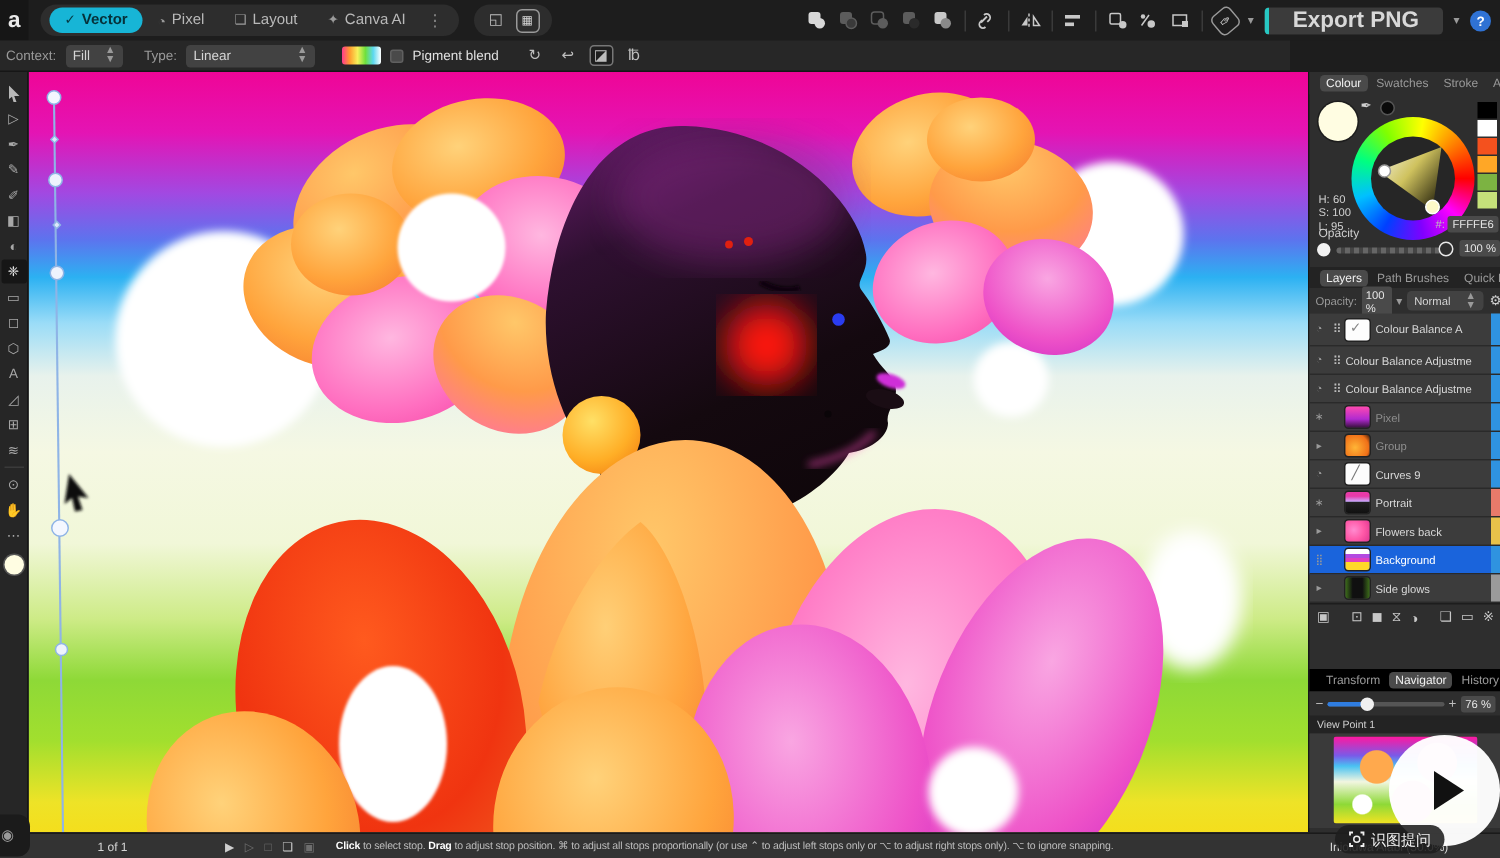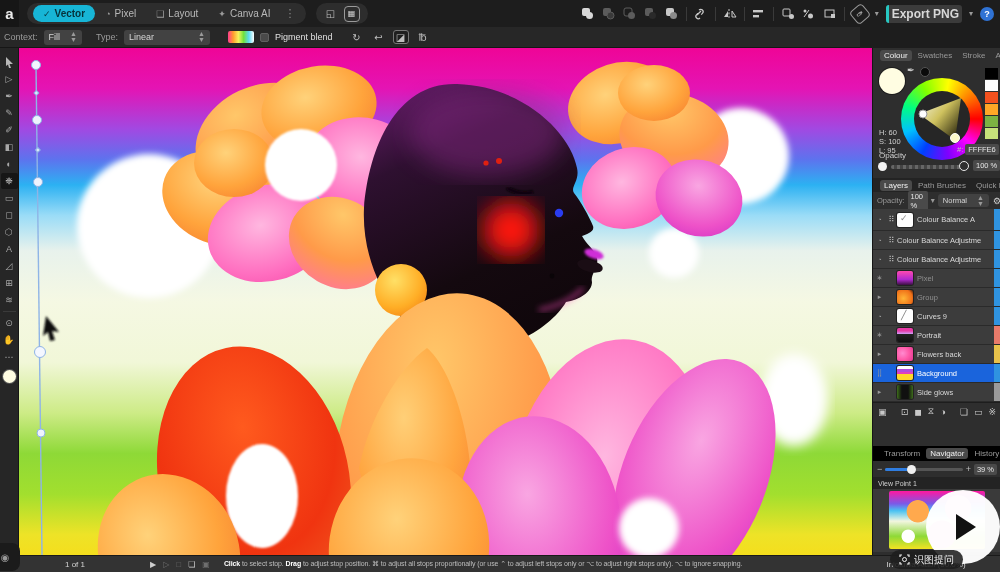--- a/index.html
+++ b/index.html
@@ -20,21 +20,21 @@
   .persona.active .pi { color:#063a44; }
   .vdots { color:#8a8a8a; font-size:11px; padding:0 4px; }
   .pill2 { display:flex; align-items:center; gap:6px; background:#2d2d2d; border-radius:12px; height:21px; padding:0 8px; margin-left:10px; }
   .mini-ic { width:14px; height:14px; display:flex; align-items:center; justify-content:center; }
   .ring { border:1px solid #9a9a9a; border-radius:4px; width:16px; height:16px; display:flex; align-items:center; justify-content:center; }
   #menubar-right { margin-left:auto; display:flex; align-items:center; gap:7px; padding-right:6px; }
   .mdiv { width:1px; height:14px; background:#3a3a3a; }
   .boolgrp { display:flex; gap:7px; align-items:center; }
   .exportbtn { display:flex; align-items:center; height:18px; background:#3b3b3b; border-radius:3px; overflow:hidden; }
   .exportbtn .bar { width:3px; height:18px; background:#27c7c2; }
-  .exportbtn .lbl { color:#d8d8d8; font-size:12px; font-weight:bold; padding:0 3px; }
+  .exportbtn .lbl { color:#d8d8d8; font-size:15px; font-weight:bold; padding:0 16px; }
   .caret { color:#9a9a9a; font-size:8px; }
   .helpq { width:14px; height:14px; border-radius:50%; background:#2f72d4; color:#fff; font-size:9px; font-weight:bold;
     display:flex; align-items:center; justify-content:center; }
 
   
   #ctxbar { left:0; top:27px; width:860px; height:21px; background:#272727; display:flex; align-items:center; gap:6px;
     font-size:9px; color:#9a9a9a; padding-left:4px; border-bottom:1px solid #161616; }
   .selbox { background:#424242; border-radius:3px; height:15px; display:flex; align-items:center; color:#d5d5d5;
     padding:0 5px; gap:10px; }
   .updn { color:#9a9a9a; font-size:7px; line-height:6px; text-align:center; }
@@ -622,21 +622,21 @@
         <div class="ptab active">Navigator</div>
         <div class="ptab">History</div>
       </div>
       <div class="sliderrow">
         <span>−</span>
         <div class="ztrack">
           <div class="zfill"></div>
           <div class="zhandle"></div>
         </div>
         <span>+</span>
-        <span class="zval">39 %</span>
+        <span class="zval">76 %</span>
       </div>
       <div class="vpbar">View Point 1</div>
       <div class="navthumbwrap">
         <div class="navthumb"></div>
       </div>
     </div>
   </div>
 
   <div id="statusbar" class="abs">
     <div id="pagecount">1 of 1</div>

